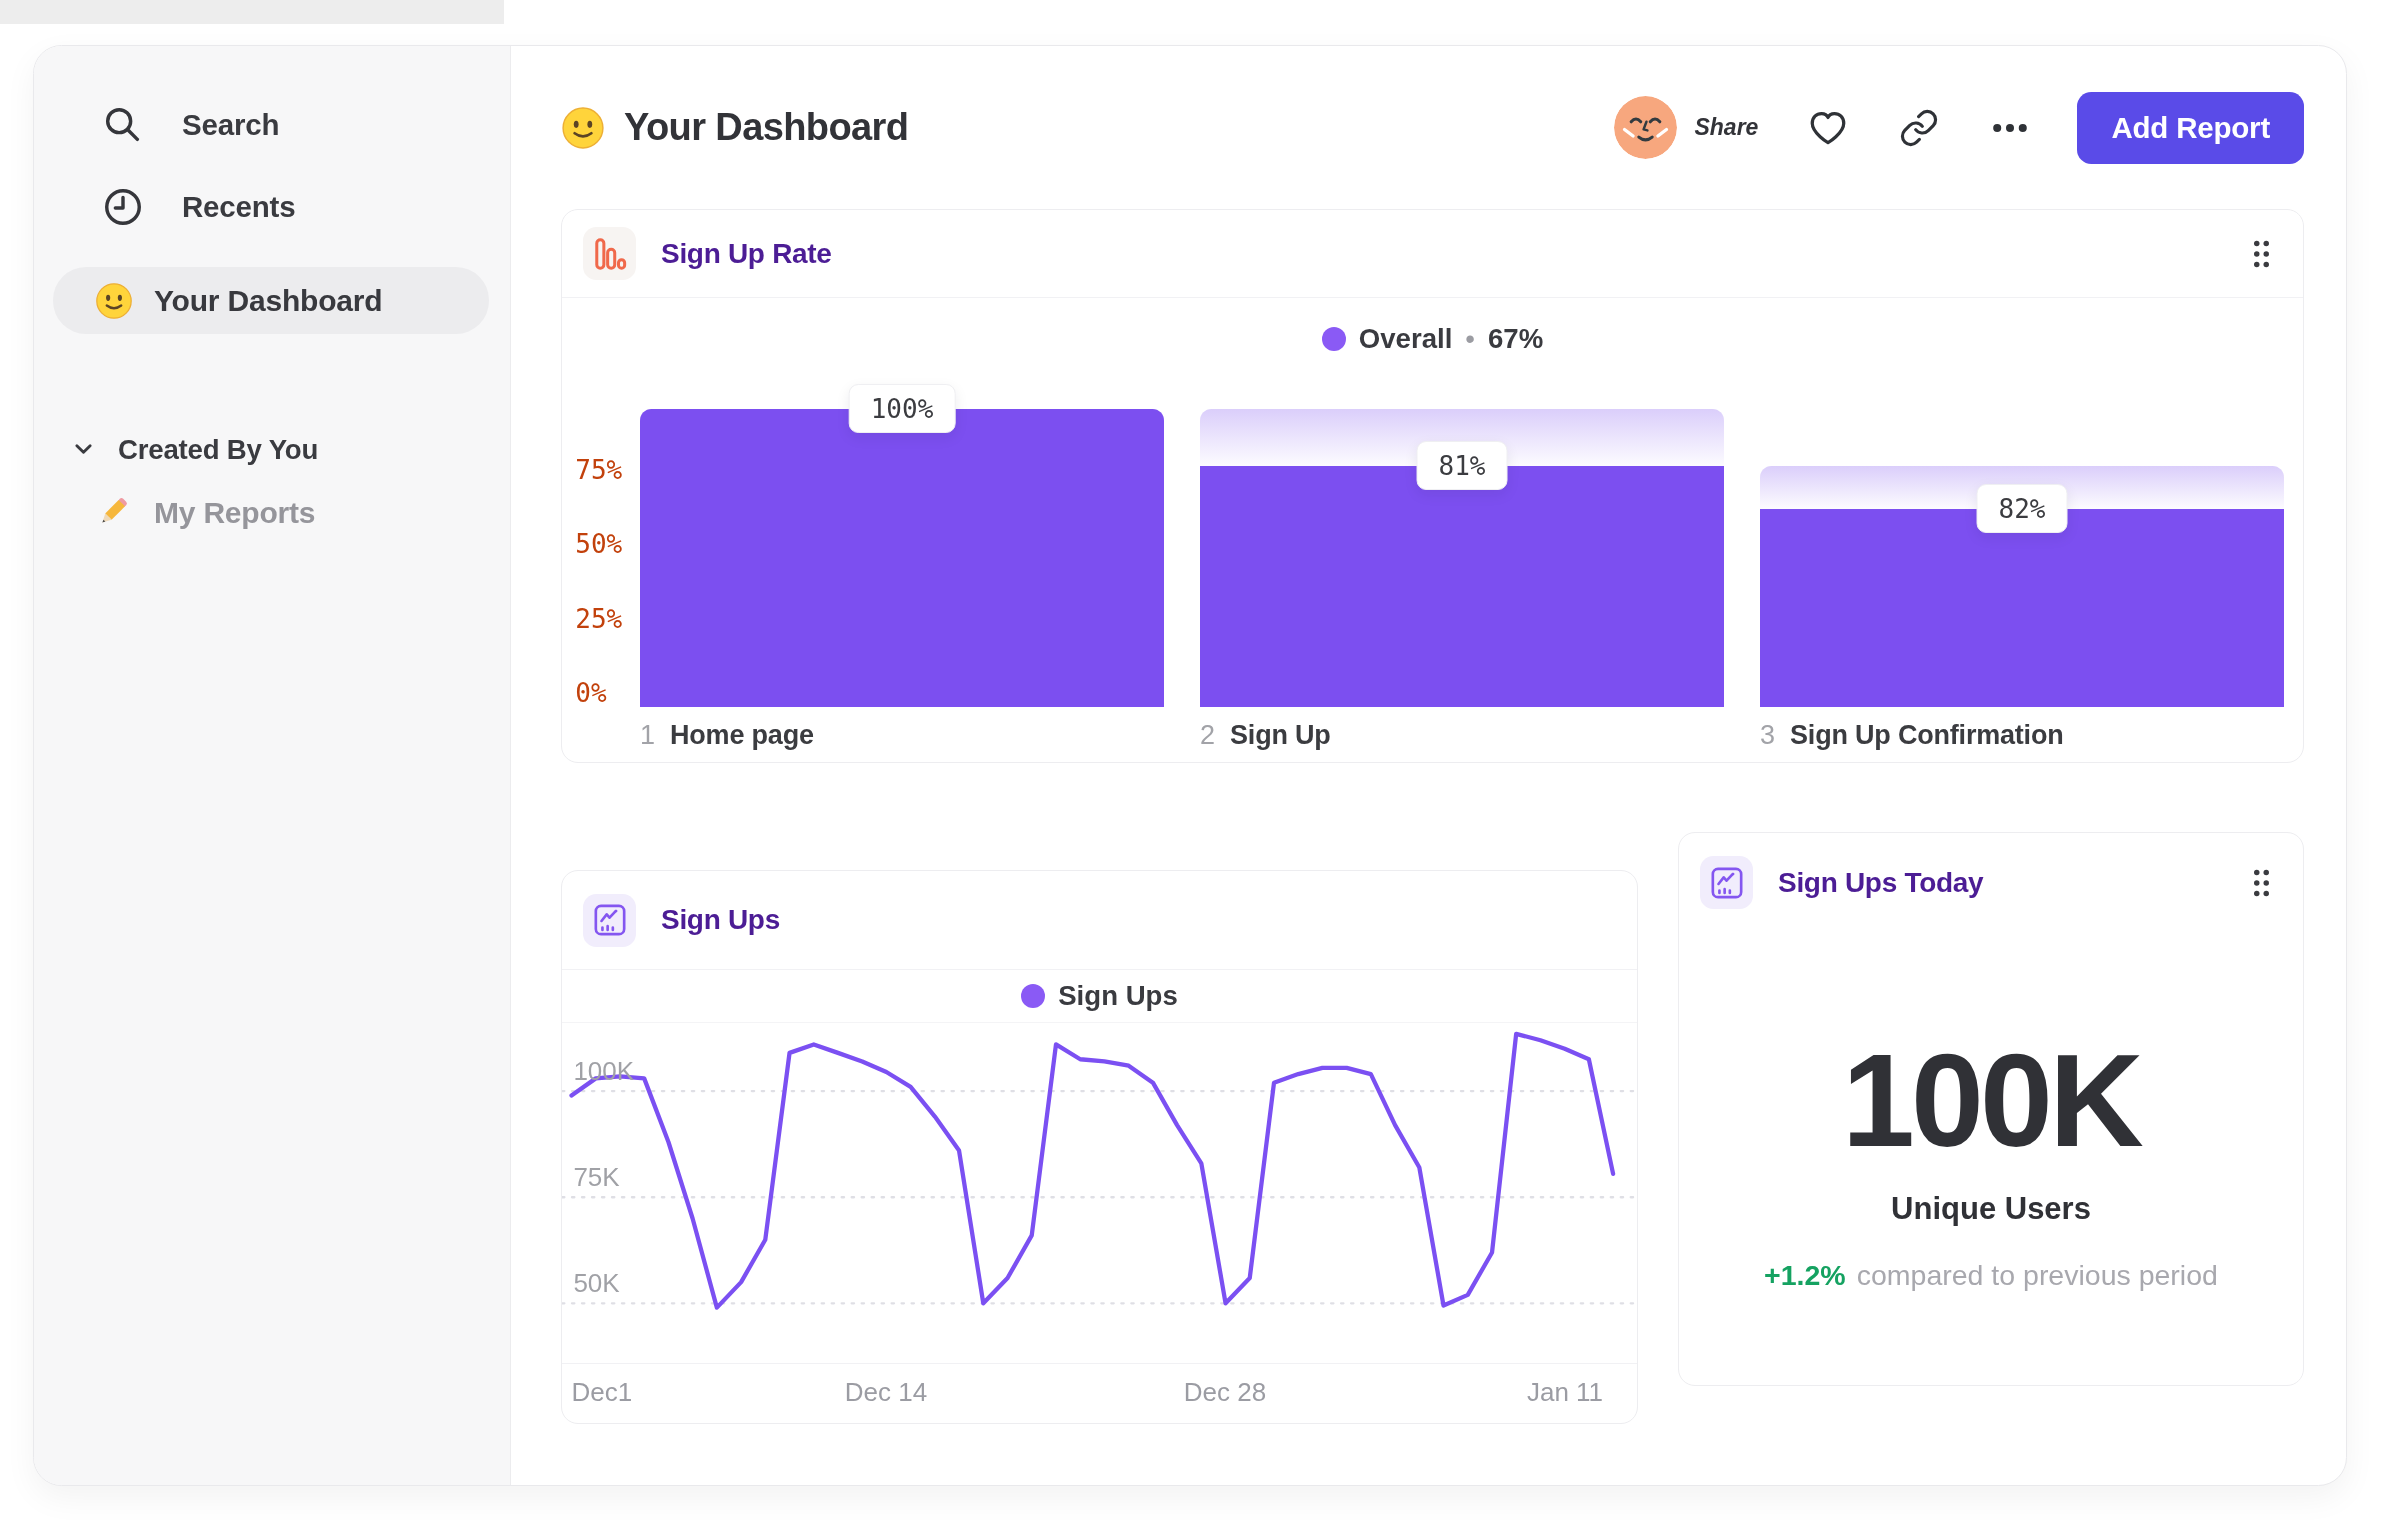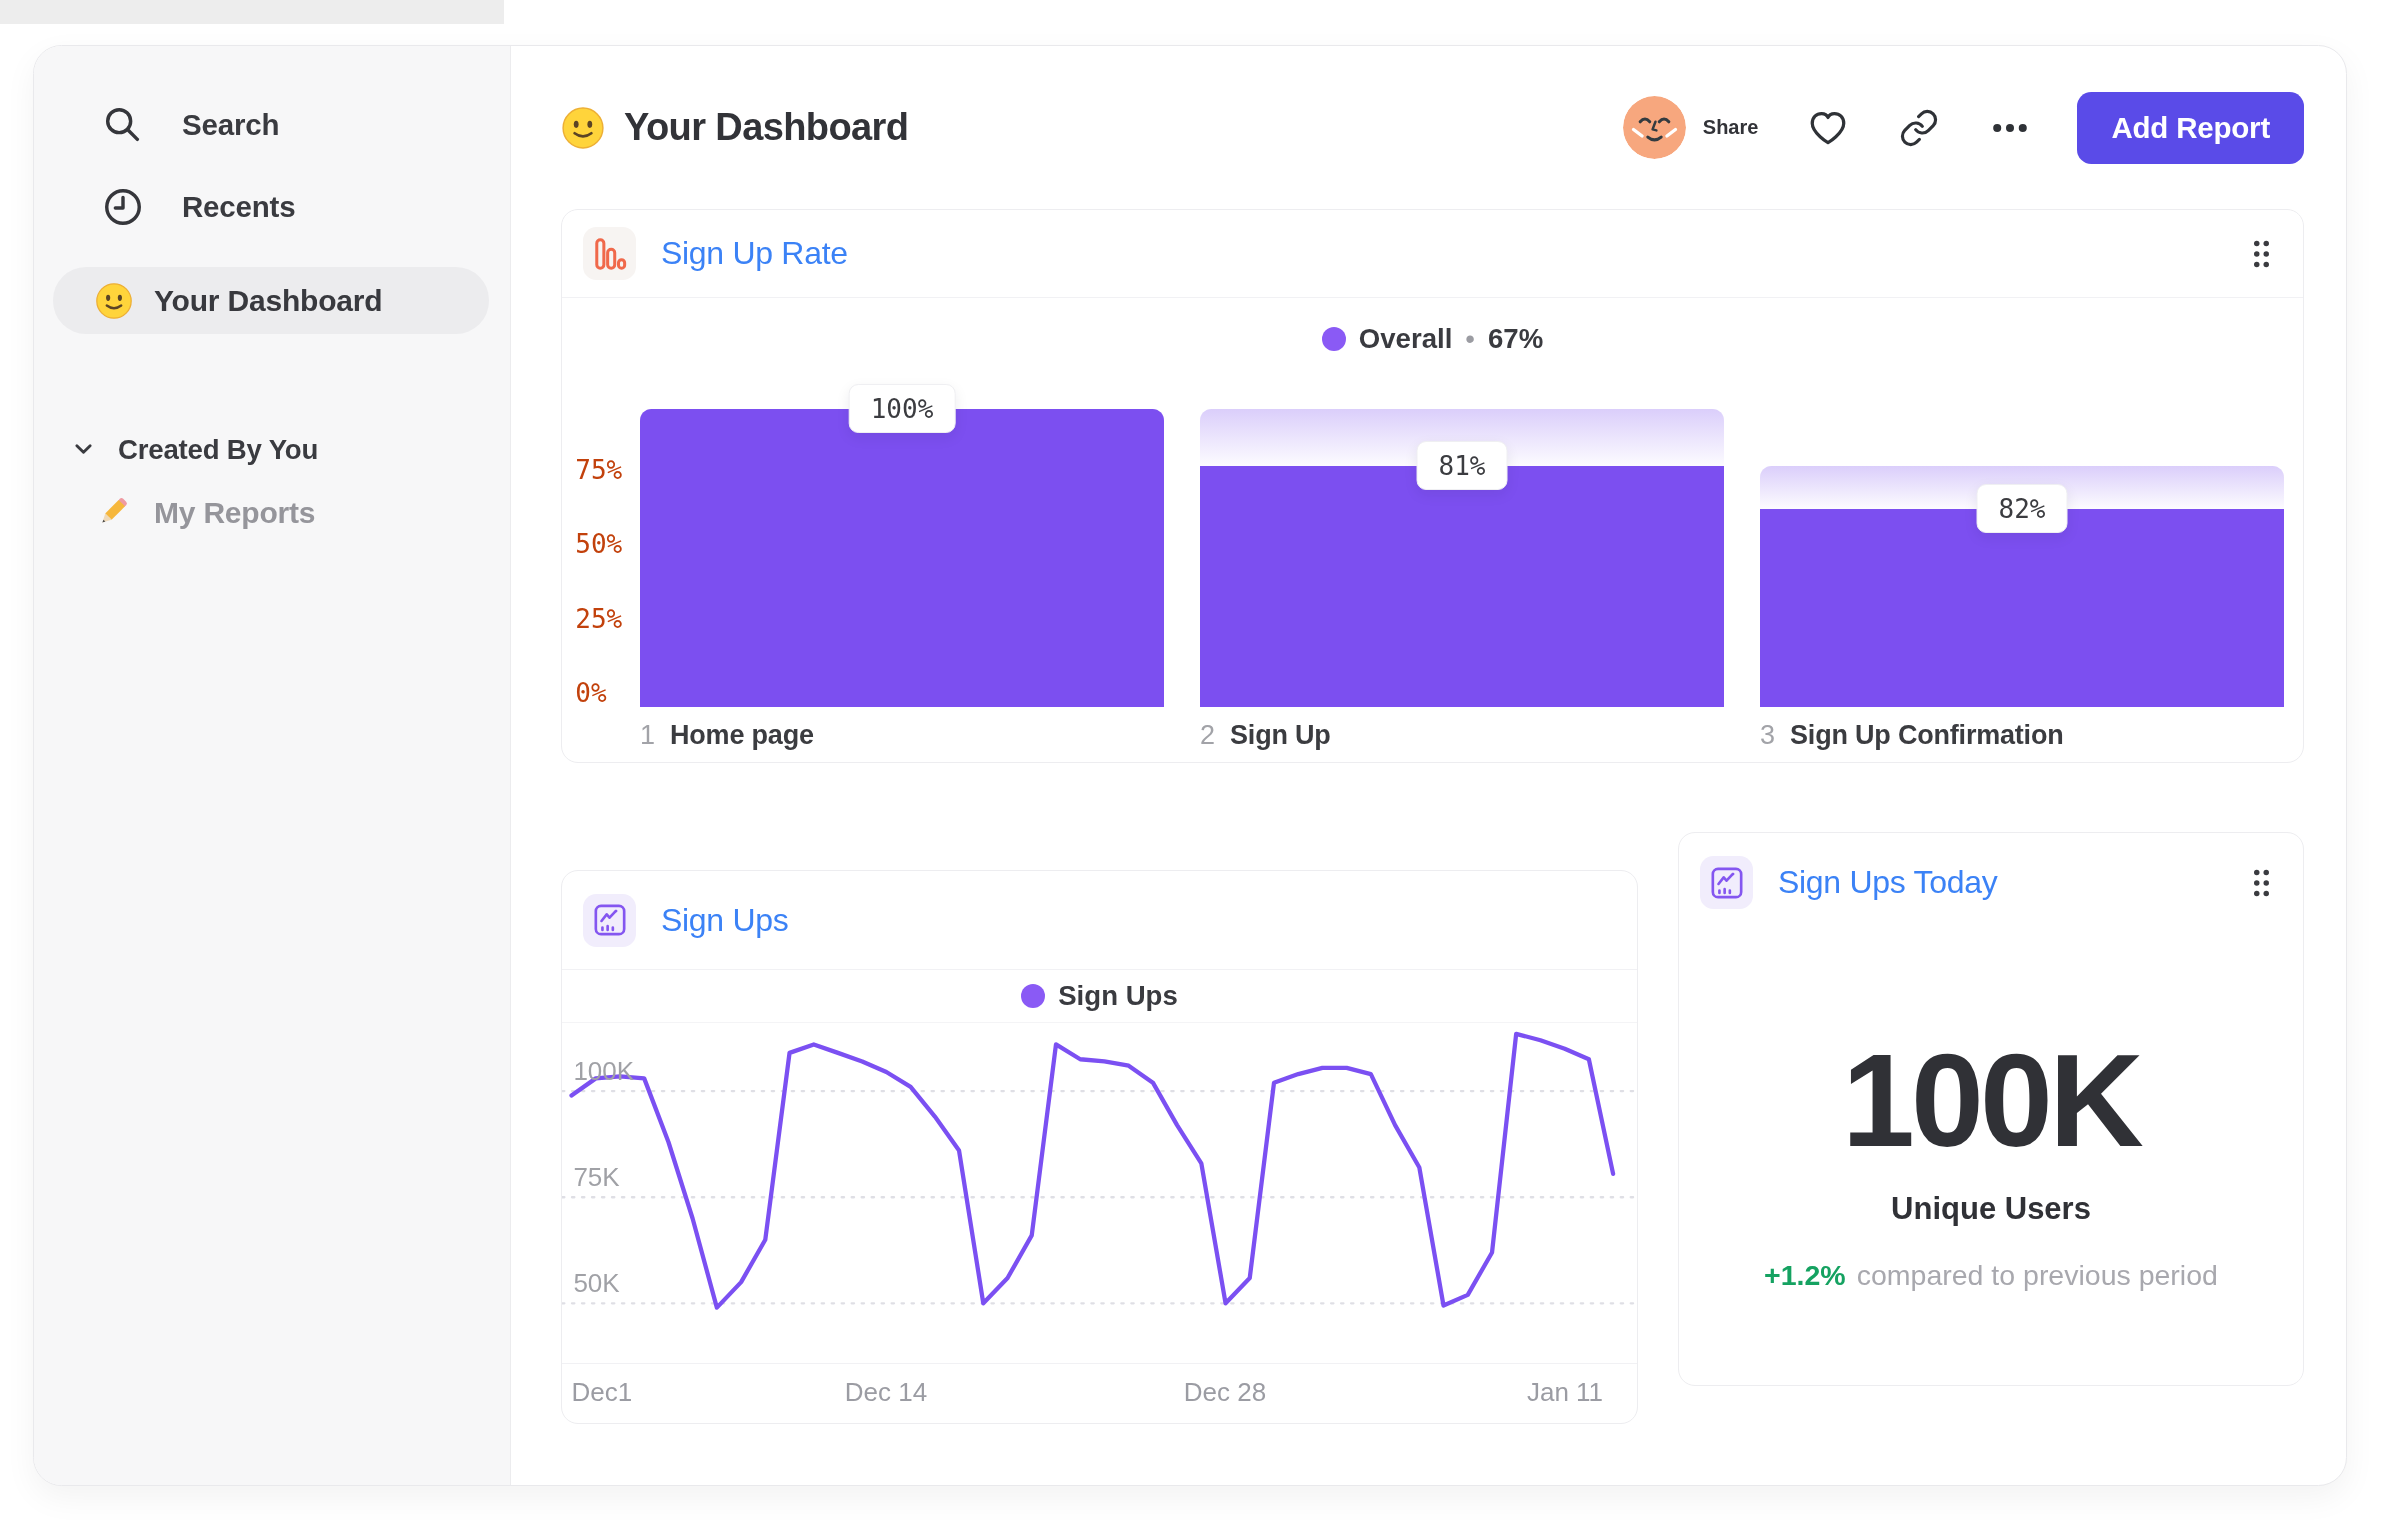--- a/index.html
+++ b/index.html
@@ -30,33 +30,33 @@
 
   
   .main { flex:1; padding:0 42px 0 50px; position:relative; }
   .main-header { height:163px; display:flex; align-items:center; justify-content:space-between; }
   .title-wrap { display:flex; align-items:center; gap:19px; }
   .title-emoji { width:44px; height:44px; }
   .page-title { font-size:38px; font-weight:700; color:#323338; letter-spacing:-0.6px; }
 
   .actions { display:flex; align-items:center; }
   .avatar { width:63px; height:63px; border-radius:50%; overflow:hidden; flex:none; cursor:pointer; }
-  .share-label { font-size:20px; font-weight:600; color:#323338; margin-left:17px; cursor:pointer; }
+  .share-label { font-size:23px; font-weight:600; color:#323338; margin-left:17px; cursor:pointer;font-style:italic; }
   .icon-btn { width:42px; height:42px; margin-left:49px; cursor:pointer; display:flex; align-items:center; justify-content:center; }
   .primary-btn { margin-left:46px; height:72px; padding:0 34px; background:#5A4BE8; color:#fff;
                  font-size:29.5px; font-weight:600; border:none; border-radius:14.3px; cursor:pointer;
                  font-family:inherit; letter-spacing:-0.2px; }
 
   
   .card { background:#fff; border:1.9px solid #EDEDF0; border-radius:17px; }
   .card-header { display:flex; align-items:center; gap:25px; padding:0 27px 0 21px; }
   .card-icon { width:53px; height:53px; border-radius:13.3px; display:flex; align-items:center; justify-content:center; flex:none; }
   .card-icon.warm { background:#F7F4F2; }
   .card-icon.lav  { background:#F1EDFC; }
-  .card-title { font-size:32px; font-weight:400; color:#3b82f6; letter-spacing:-0.3px; flex:1; }
+  .card-title { font-size:28px; font-weight:700; color:#4c1d95; letter-spacing:-0.3px; flex:1; }
   .drag-handle { width:28.5px; height:36px; cursor:grab; display:flex; align-items:center; justify-content:center; }
 
   .funnel-card { width:100%; height:554px; }
   .funnel-card .card-header { height:88px; border-bottom:1.9px solid #F1F1F4; }
   .legend-row { display:flex; align-items:center; justify-content:center; gap:13px; }
   .funnel-card .legend-row { height:81px; }
   .legend-dot { width:24px; height:24px; border-radius:50%; background:#8A5AF5; }
   .legend-label { font-size:27.6px; font-weight:600; color:#3A3B40; }
   .legend-sep { font-size:27.6px; color:#9B9CA2; }
   .legend-value { font-size:27.6px; font-weight:600; color:#3A3B40; }

